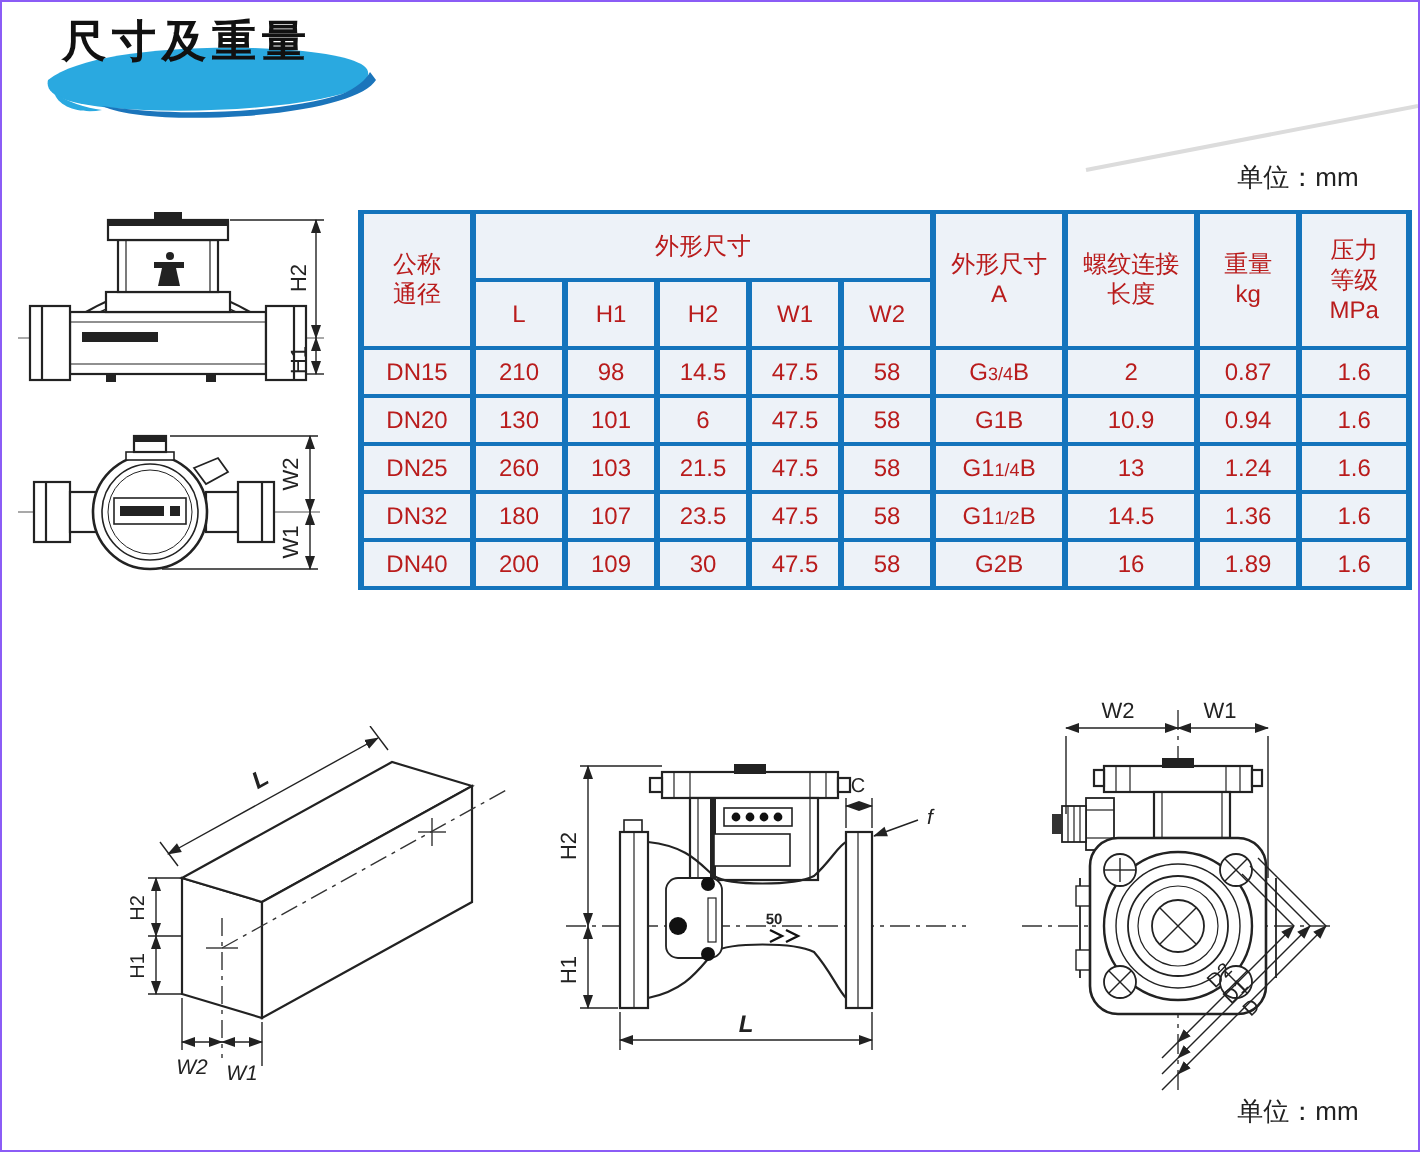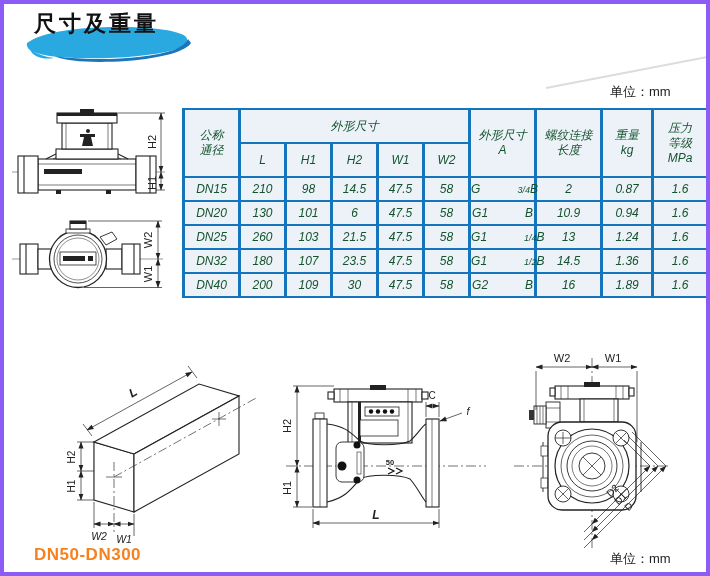--- a/index.html
+++ b/index.html
@@ -1,37 +1,37 @@
 <!DOCTYPE html>
 <html><head>
 <meta charset="utf-8">
 <style>
   html,body{margin:0;padding:0;background:#fff;}
   .page{position:relative;width:710px;height:576px;background:#fff;overflow:hidden;
-        font-family:"Liberation Sans",sans-serif;box-sizing:border-box;border:4px solid #8b5cf6;}
+        font-family:"Liberation Sans",sans-serif;box-sizing:border-box;border:1px solid #8b5cf6;}
   .abs{position:absolute;}
   .title-text{left:30px;top:5px;font-size:22px;font-weight:bold;color:#111;letter-spacing:3px;z-index:2;}
   .swoosh{left:20px;top:19px;z-index:1;}
   .scan-line{left:540px;top:38px;z-index:0;}
   .sec-head{font-size:17px;font-weight:bold;color:#f5821f;letter-spacing:0.5px;}
   .head1{left:178px;top:74px;margin-top:28px;}
   .head2{left:30px;top:541px;}
-  .unit{width:84px;text-align:left;font-size:13px;color:#222;}
+  .unit{width:84px;text-align:center;font-size:13px;color:#222;}
   .unit1{left:606px;top:79px;}
   .unit2{left:606px;top:546px;}
   table.dims{position:absolute;left:178px;top:104px;border-collapse:collapse;table-layout:fixed;
-             width:524px;font-size:12px;color:#14532d;font-style:italic;}
+             width:524px;font-size:12px;color:#b91c1c;}
   table.dims th,table.dims td{background:#edf2f8;border-top:2px solid #1474bc;border-bottom:2px solid #1474bc;
              border-left:3px solid #1474bc;border-right:3px solid #1474bc;
              text-align:center;vertical-align:middle;padding:0;font-weight:normal;
              white-space:pre-line;line-height:1.25;}
   table.dims tr.hr1 th{height:32px;}
   table.dims tr.hr2 th{height:32px;}
   table.dims tr.dr td{height:22px;}
-  .frac{font-size:9px;padding-left:37px;}
+  .frac{font-size:9px;}
   svg text{font-family:"Liberation Sans",sans-serif;fill:#222;}
   .dimtxt{font-size:11px;}
   .dimtxt-s{font-size:10px;}
   .dimtxt-b{font-size:12px;font-weight:bold;font-style:italic;}
   .dimtxt-i{font-size:10.5px;font-style:italic;}
 </style>
 </head>
 <body>
 
 <div class="page">
@@ -383,16 +383,15 @@
       <line x1="96" y1="190" x2="88" y2="198"></line>
       <line x1="96" y1="198" x2="88" y2="206"></line>
     </g>
     <text class="dimtxt" x="66" y="20" text-anchor="middle">W2</text>
     <text class="dimtxt" x="117" y="20" text-anchor="middle">W1</text>
     <text class="dimtxt-s" x="119" y="151" text-anchor="middle" transform="rotate(-45 119 151)">D2</text>
     <text class="dimtxt-s" x="127" y="159" text-anchor="middle" transform="rotate(-45 127 159)">D1</text>
     <text class="dimtxt-s" x="135" y="167" text-anchor="middle" transform="rotate(-45 135 167)">D</text>
   </svg>
 
-  <div class="abs sec-head head2">DN50-DN300</div>
   <div class="abs unit unit2">单位：mm</div>
 
 </div>
 
 </body></html>

